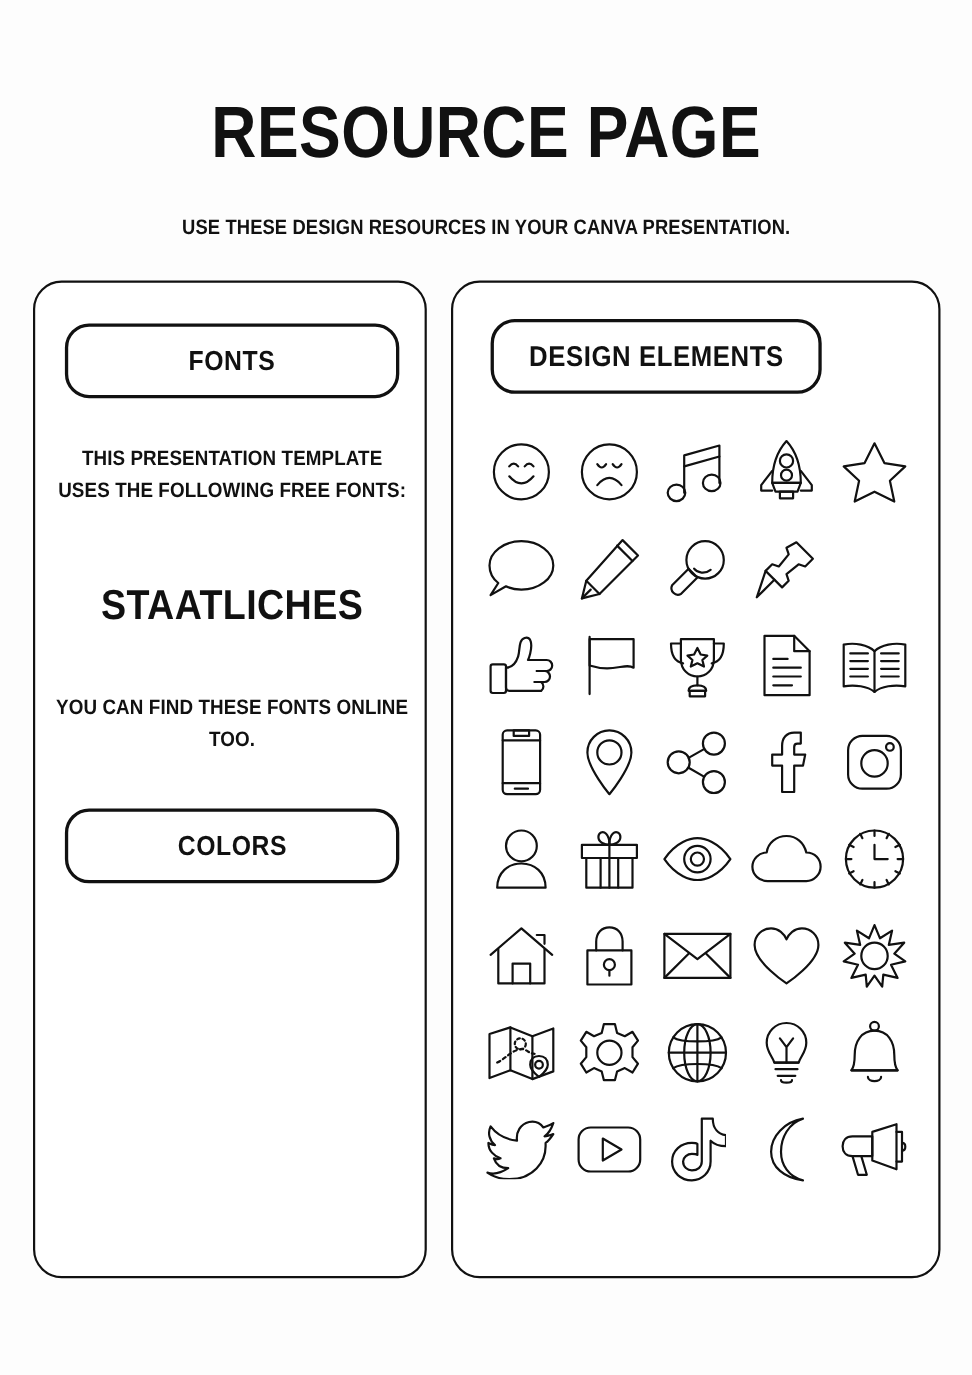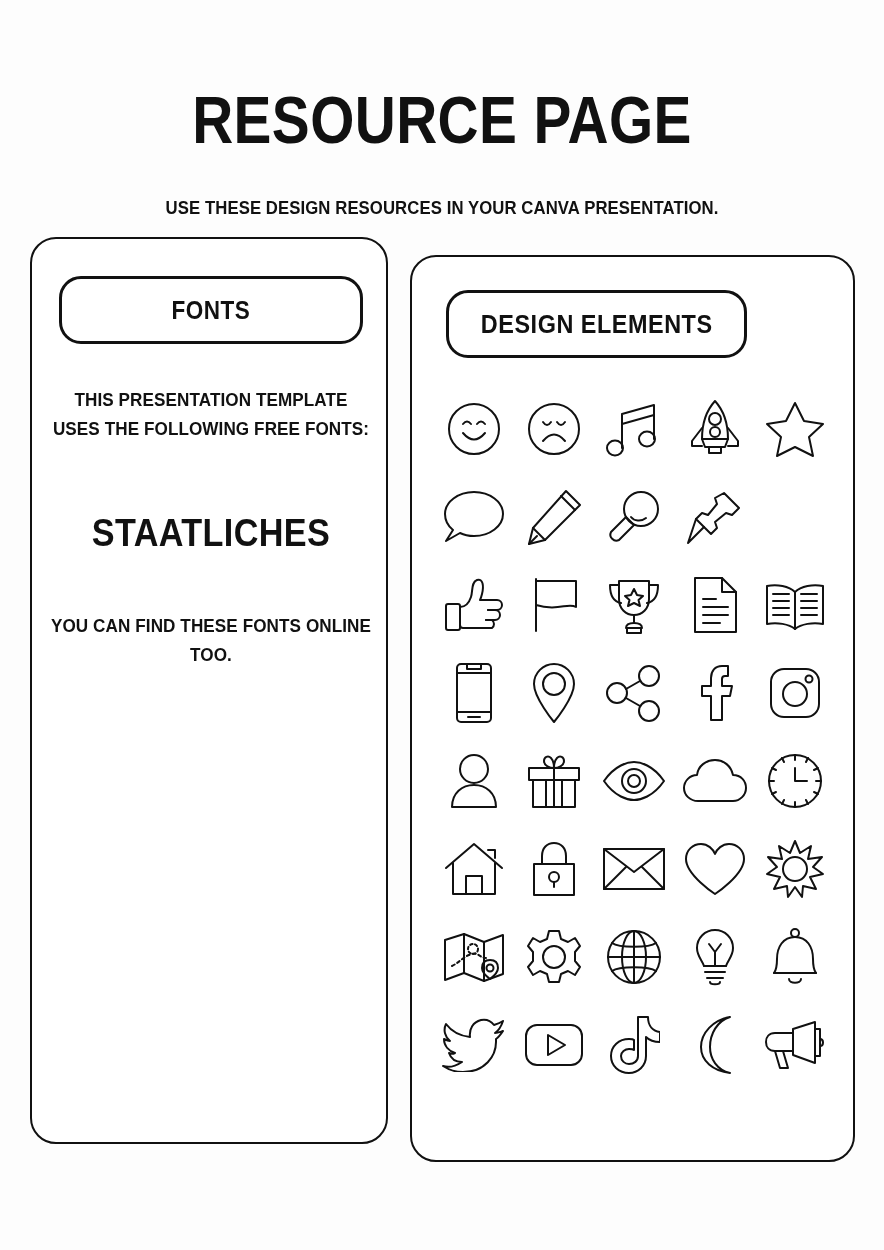--- a/index.html
+++ b/index.html
@@ -49,21 +49,21 @@
   
   .panel {
     position: absolute;
     background: #ffffff;
     border: 2px solid #111111;
     border-radius: 26px;
     box-sizing: border-box;
   }
   #fonts-panel {
     left: 30px;
-    top: 237px;
+    top: 255px;
     width: 358px;
     height: 907px;
   }
   #elements-panel {
     left: 410px;
     top: 255px;
     width: 445px;
     height: 907px;
   }
 
@@ -204,20 +204,23 @@
     <div>USES THE FOLLOWING FREE FONTS:</div>
   </div>
 
   <div class="fonts-text" id="font-name">STAATLICHES</div>
 
   <div class="fonts-text" id="fonts-outro">
     <div>YOU CAN FIND THESE FONTS ONLINE</div>
     <div>TOO.</div>
   </div>
 
+  <div class="pill" id="colors-pill">
+    <span class="pill-label">COLORS</span>
+  </div>
 
 
 </div>
 
 <div class="panel" id="elements-panel">
 
   <div class="pill" id="elements-pill">
     <span class="pill-label">DESIGN ELEMENTS</span>
   </div>
 

